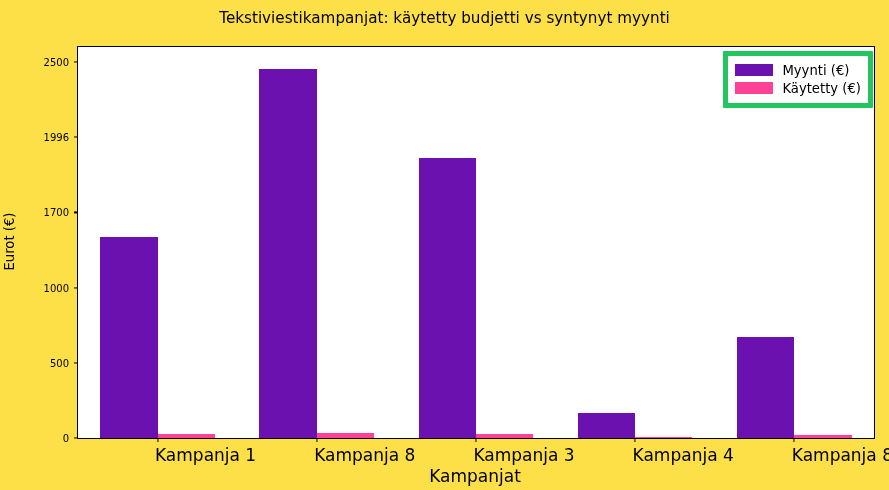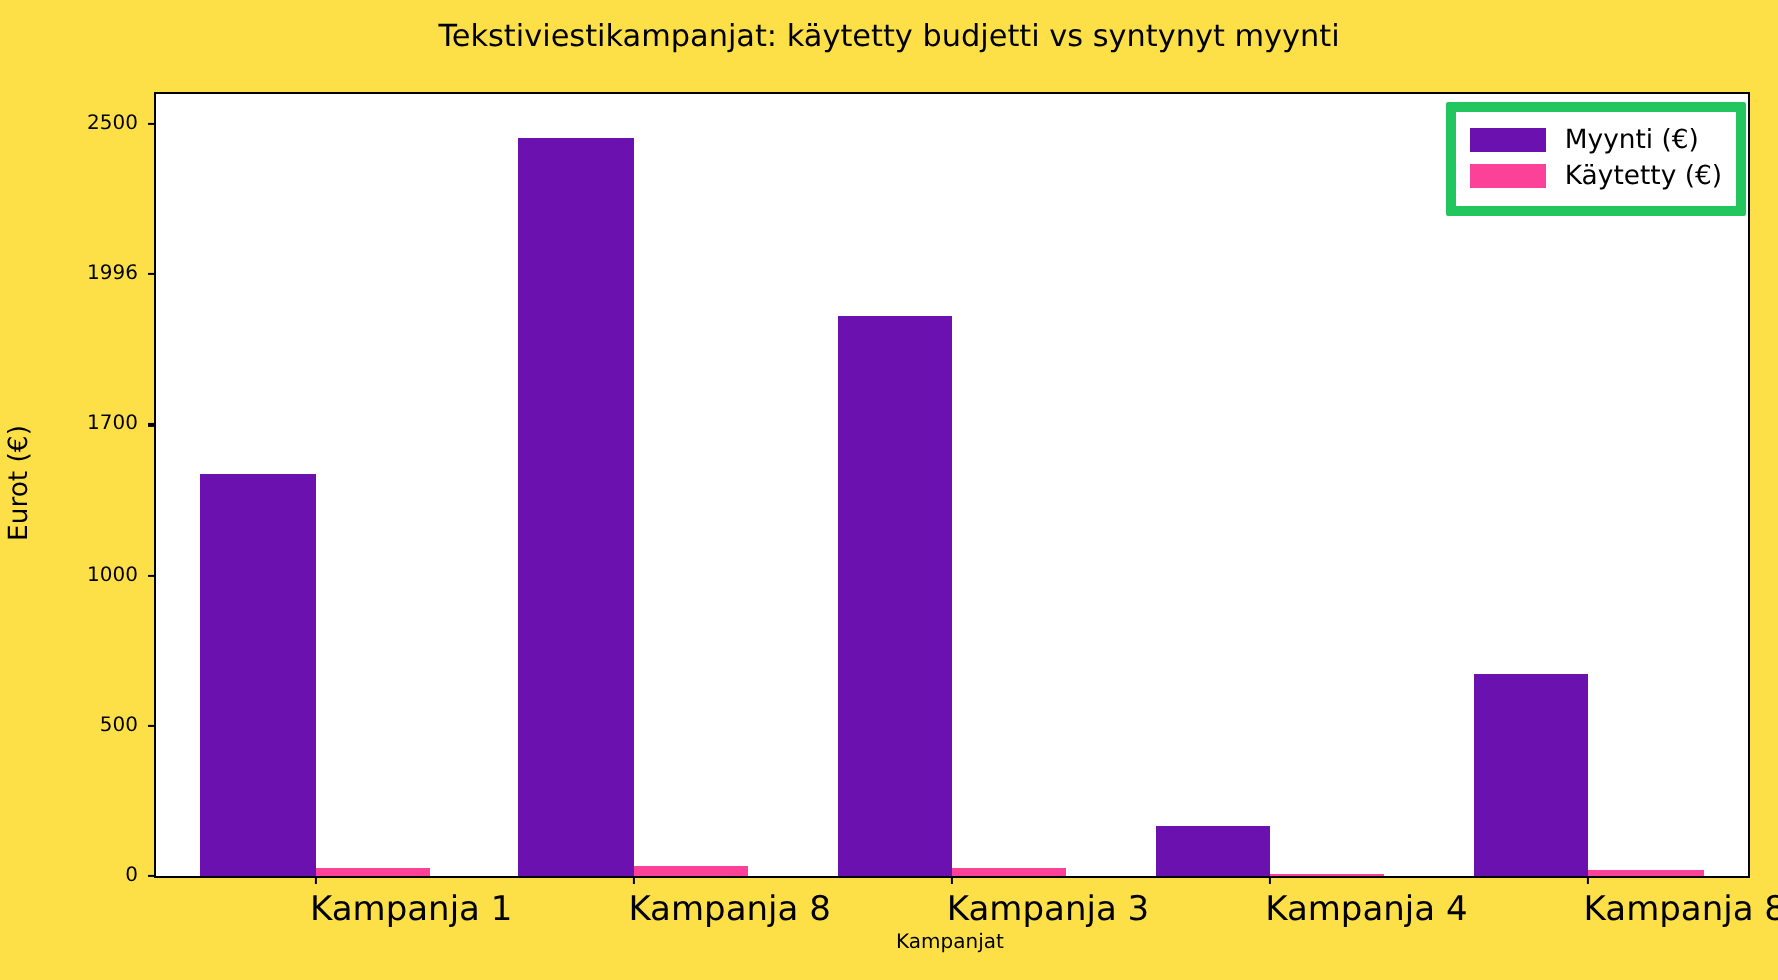--- a/index.html
+++ b/index.html
@@ -108,21 +108,21 @@
     white-space: nowrap;
     margin-left: 48px;
   }
   
   #xlabel {
     position: absolute;
     left: 77px;
     width: 796px;
     top: 466px;
     text-align: center;
-    font-size: 10px;
+    font-size: 17px;
     color: #000000;
   }
   #ylabel {
     position: absolute;
     left: 0px;
     top: 46px;
     height: 391px;
     width: 20px;
     display: flex;
     align-items: center;

